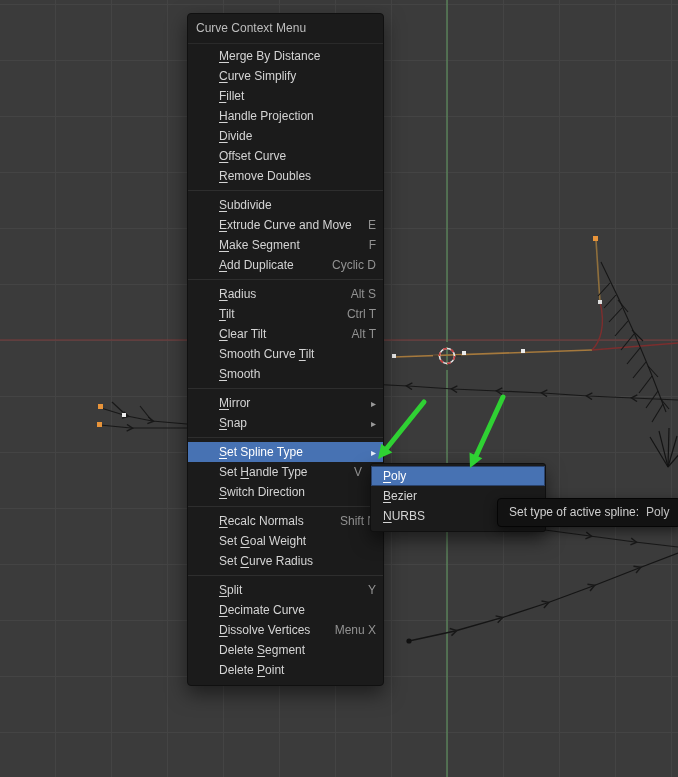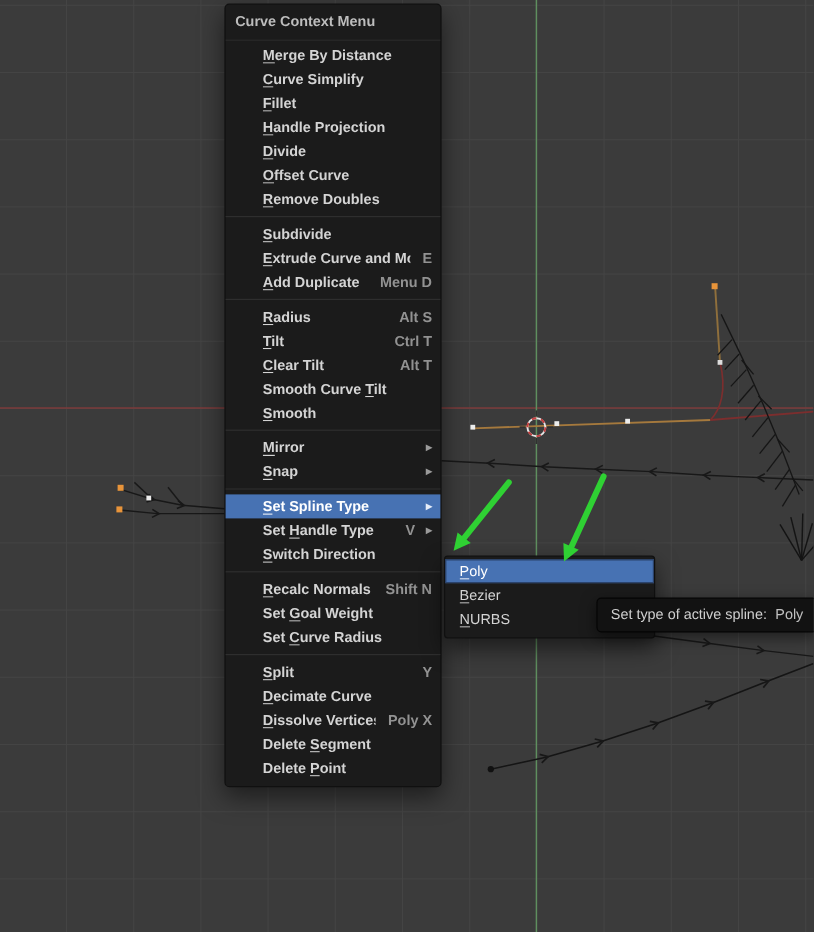--- a/index.html
+++ b/index.html
@@ -15,24 +15,24 @@
     background-color:#3b3b3b;
     background-image:
       linear-gradient(#444444 1px, transparent 1px),
       linear-gradient(90deg, #444444 1px, transparent 1px);
     background-size:56px 56px, 56px 56px;
     background-position:0 4px, 55px 0;
   }
   .scene{position:absolute;left:0;top:0;z-index:1;}
   
   .menu{
-    position:absolute;left:187px;top:3px;width:181px;
+    position:absolute;left:187px;top:13px;width:197px;
     background:#1b1b1b;border:1px solid #101010;border-radius:4px;
     box-shadow:0 8px 20px rgba(0,0,0,.5);
-    z-index:10;font-size:12px;color:#d4d4d4;box-sizing:border-box;font-weight:bold;
+    z-index:10;font-size:12px;color:#d4d4d4;box-sizing:border-box;
   }
   .menu-header{
     height:29px;line-height:29px;padding:0 8px;color:#bdbdbd;
     border-bottom:1px solid #2a2a2a;white-space:nowrap;
   }
   .menu-body{padding:2px 0 5px;}
   .menu-item{
     height:20px;display:flex;align-items:center;
     padding:0 7px 0 31px;white-space:nowrap;cursor:default;
   }
@@ -181,22 +181,26 @@
     <div class="menu-sep"></div>
 
     <div class="menu-item">
       <span class="label"><u>S</u>ubdivide</span>
     </div>
     <div class="menu-item">
       <span class="label"><u>E</u>xtrude Curve and Move</span>
       <span class="shortcut">E</span>
     </div>
     <div class="menu-item">
+      <span class="label"><u>M</u>ake Segment</span>
+      <span class="shortcut">F</span>
+    </div>
+    <div class="menu-item">
       <span class="label"><u>A</u>dd Duplicate</span>
-      <span class="shortcut">Menu D</span>
+      <span class="shortcut">Cyclic D</span>
     </div>
 
     <div class="menu-sep"></div>
 
     <div class="menu-item">
       <span class="label"><u>R</u>adius</span>
       <span class="shortcut">Alt S</span>
     </div>
     <div class="menu-item">
       <span class="label"><u>T</u>ilt</span>
@@ -256,21 +260,21 @@
 
     <div class="menu-item">
       <span class="label"><u>S</u>plit</span>
       <span class="shortcut">Y</span>
     </div>
     <div class="menu-item">
       <span class="label"><u>D</u>ecimate Curve</span>
     </div>
     <div class="menu-item">
       <span class="label"><u>D</u>issolve Vertices</span>
-      <span class="shortcut">Poly X</span>
+      <span class="shortcut">Menu X</span>
     </div>
     <div class="menu-item">
       <span class="label">Delete <u>S</u>egment</span>
     </div>
     <div class="menu-item">
       <span class="label">Delete <u>P</u>oint</span>
     </div>
 
   </div>
 </div>

